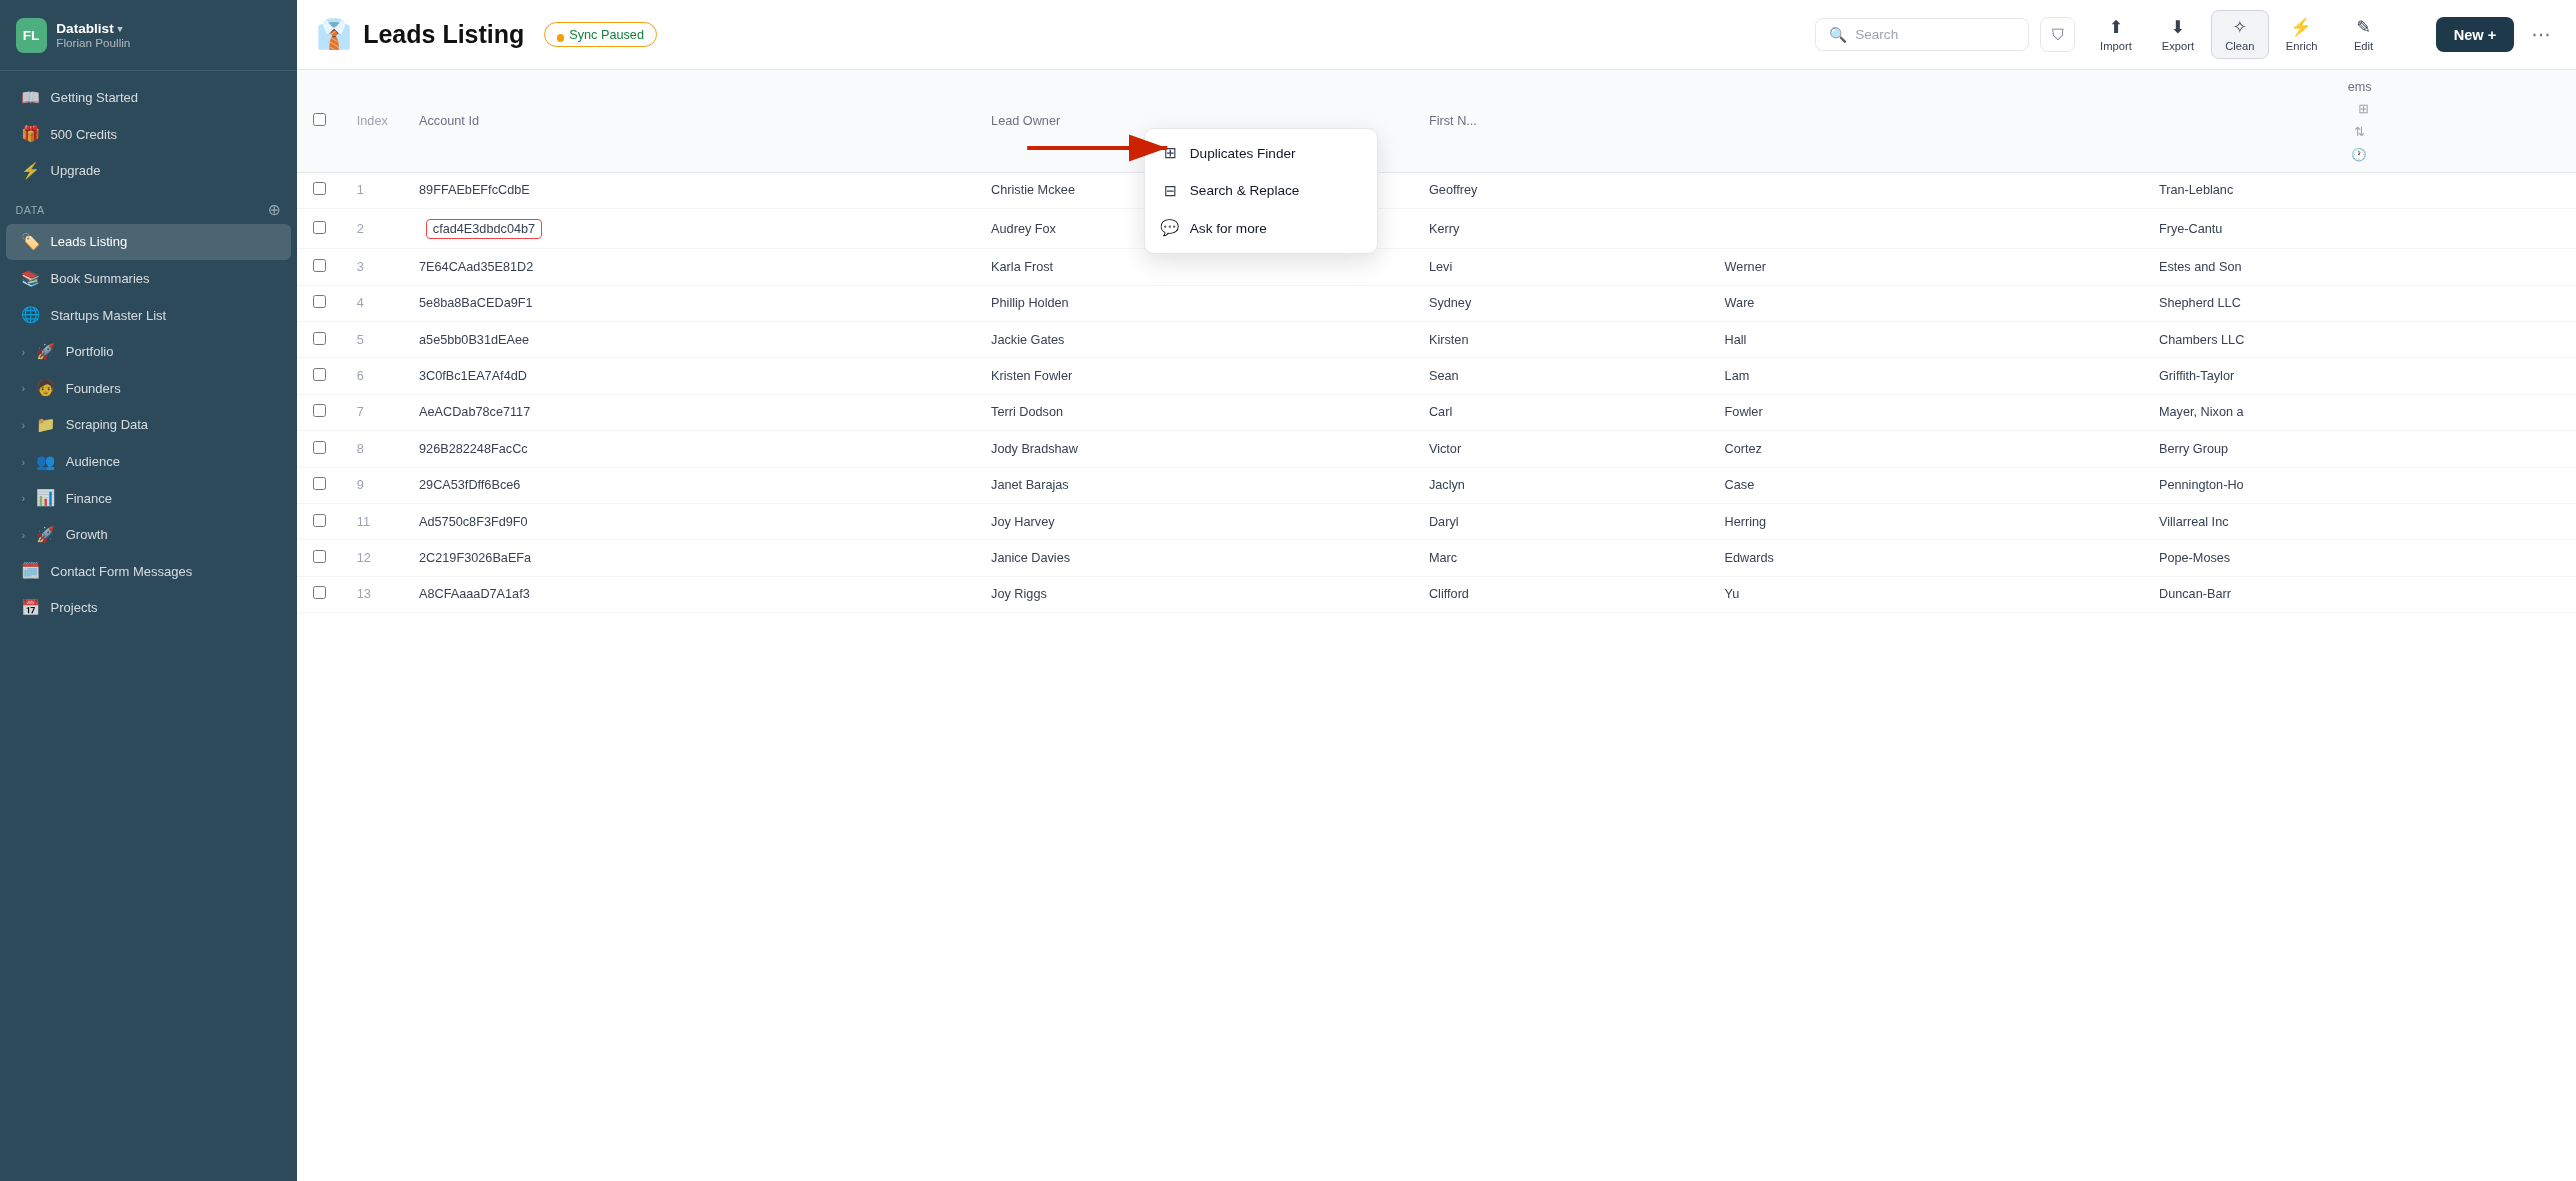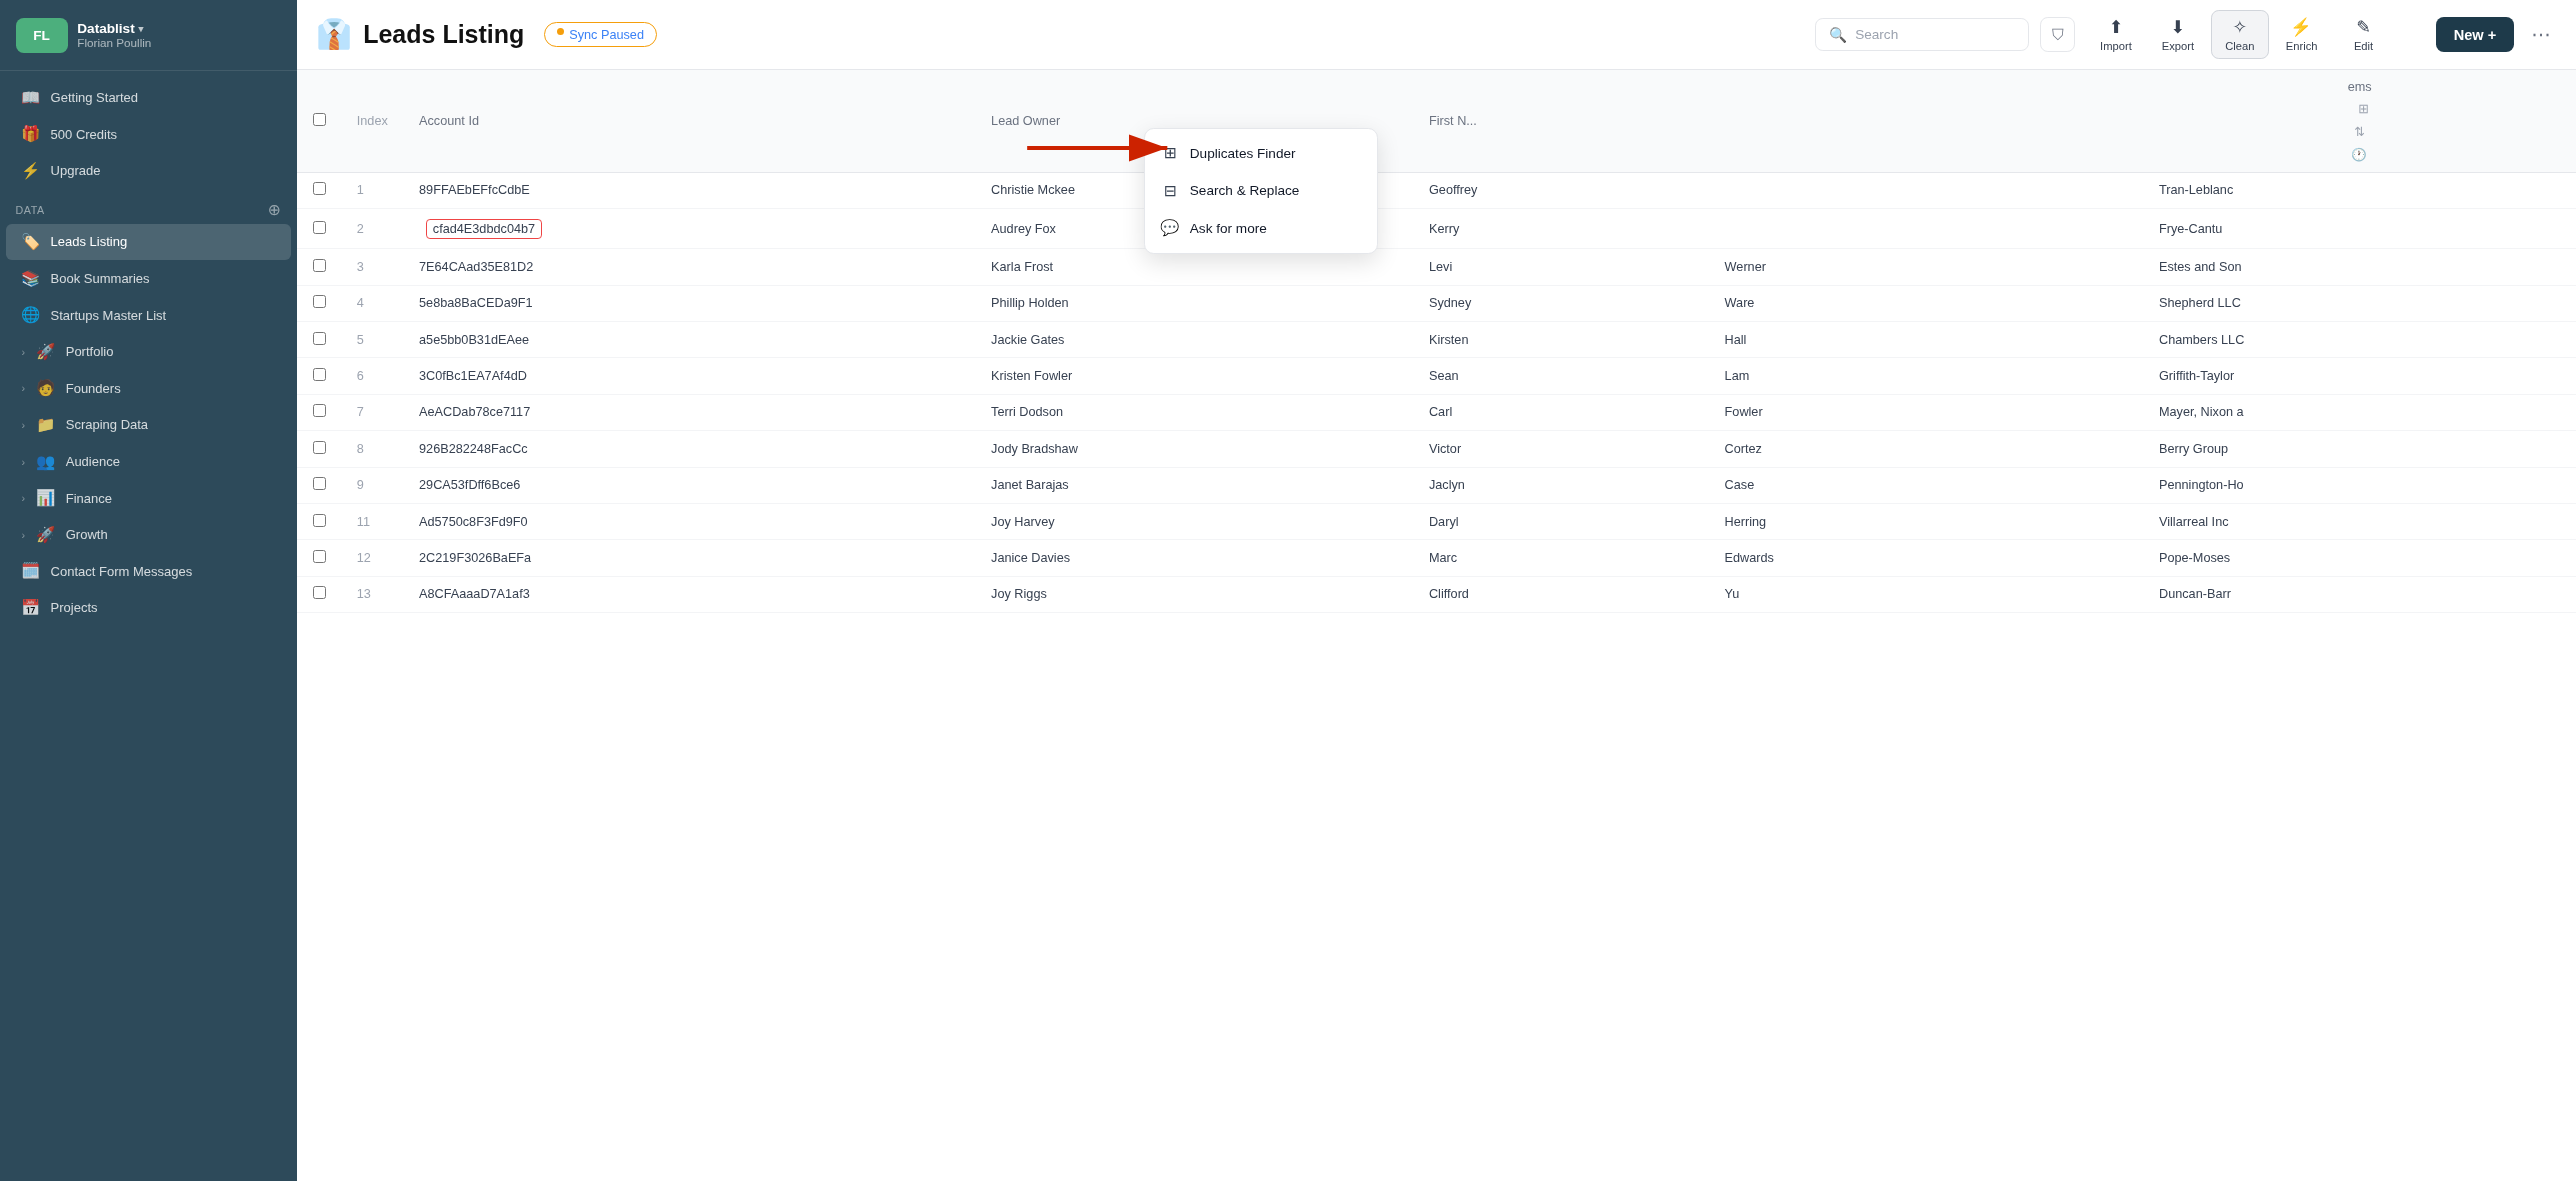--- a/index.html
+++ b/index.html
@@ -16,21 +16,21 @@
       overflow-y: auto;
     }
     .sidebar-header {
       display: flex;
       align-items: center;
       padding: 17.5px 15.6px;
       border-bottom: 1px solid rgba(255,255,255,0.1);
       gap: 9.7px;
     }
     .avatar {
-      width: 52px; height: 35px;
+      width: 31px; height: 35px;
       background: #4caf7d;
       border-radius: 7.8px;
       display: flex; align-items: center; justify-content: center;
       font-weight: 700; font-size: 13.6px; color: #fff;
       flex-shrink: 0;
     }
     .sidebar-org { display: flex; flex-direction: column; text-align: right; }
     .sidebar-org-name { font-weight: 600; font-size: 13.6px; display: flex; align-items: center; gap: 3.9px; }
     .sidebar-org-user { font-size: 11.7px; color: rgba(255,255,255,0.6); }
     .chevron-down { font-size: 9.7px; color: rgba(255,255,255,0.7); }
@@ -67,25 +67,25 @@
     .topbar {
       display: flex; align-items: center; gap: 11.7px;
       padding: 0 19.5px;
       height: 70px;
       border-bottom: 1px solid #e5e7eb;
       flex-shrink: 0;
     }
     .topbar-logo { width: 35px; height: 35px; flex-shrink: 0; }
     .topbar-title { font-size: 25px; font-weight: 700; color: #111; margin-right: 7.8px; }
     .sync-badge {
-      display: flex; align-items: flex-start; gap: 4.9px;
+      display: flex; align-items: flex-end; gap: 4.9px;
       padding: 4.9px 11.7px;
       border: 1px solid #f59e0b;
       border-radius: 19.5px;
-      color: #3b82f6;
+      color: #15803d;
       font-size: 12.7px;
       font-weight: 500;
     }
     .sync-badge-dot { width: 7.8px; height: 7.8px; border-radius: 50%; background: #f59e0b; flex-shrink: 0; }
     .topbar-spacer { flex: 1; }
     .search-box {
       display: flex; align-items: center; gap: 7.8px;
       padding: 6.8px 13.6px;
       border: 1px solid #e5e7eb;
       border-radius: 7.8px;

